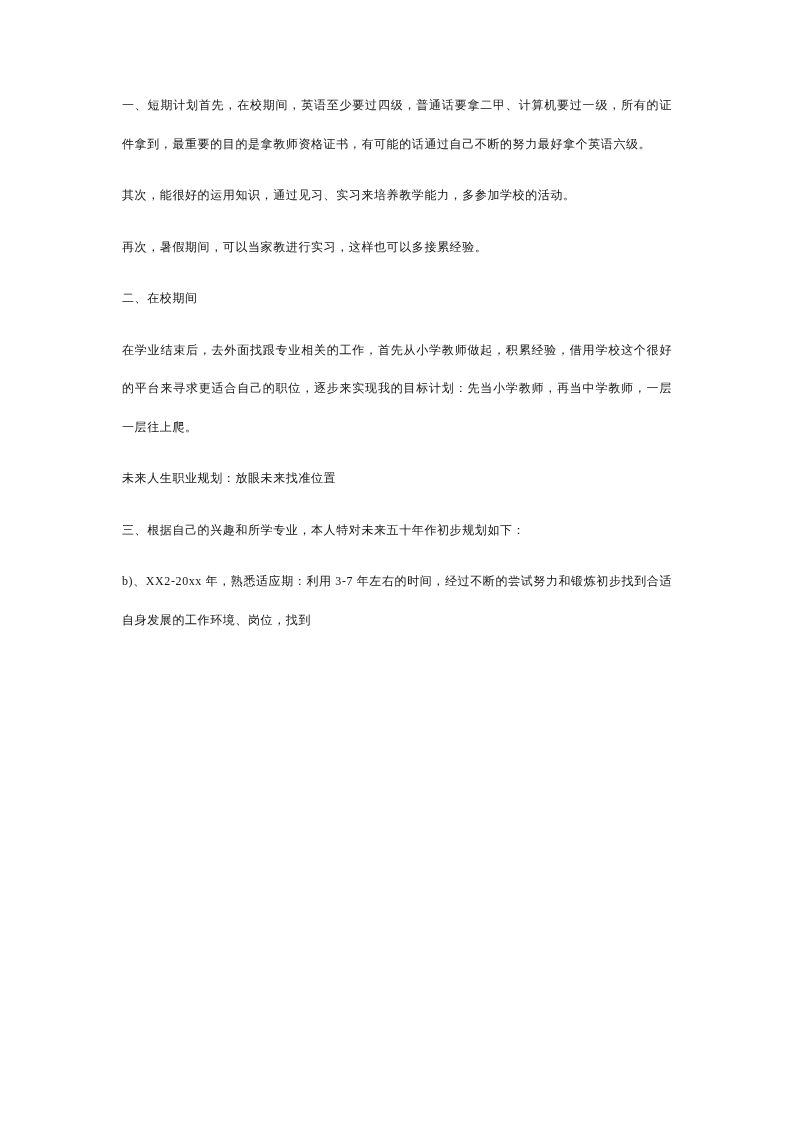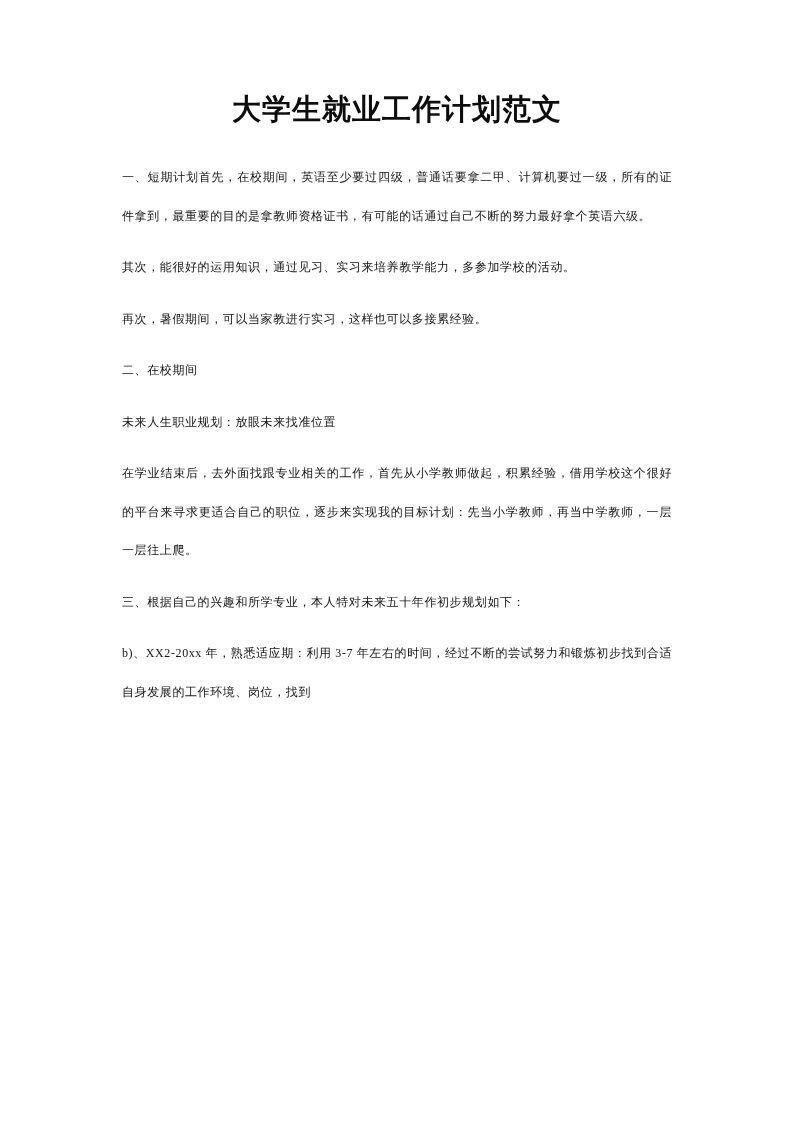--- a/index.html
+++ b/index.html
@@ -34,24 +34,23 @@
     text-align: justify;
     margin: 0 0 13px 0;
     letter-spacing: 0.6px;
     word-break: break-all;
   }
 </style>
 </head>
 <body>
 
 <div class="page">
-  <h1 class="doc-title">大学生就业工作计划范文</h1>
   <div class="doc-body">
     <p>一、短期计划首先，在校期间，英语至少要过四级，普通话要拿二甲、计算机要过一级，所有的证件拿到，最重要的目的是拿教师资格证书，有可能的话通过自己不断的努力最好拿个英语六级。</p>
     <p>其次，能很好的运用知识，通过见习、实习来培养教学能力，多参加学校的活动。</p>
     <p>再次，暑假期间，可以当家教进行实习，这样也可以多接累经验。</p>
     <p>二、在校期间</p>
+    <p>在学业结束后，去外面找跟专业相关的工作，首先从小学教师做起，积累经验，借用学校这个很好的平台来寻求更适合自己的职位，逐步来实现我的目标计划：先当小学教师，再当中学教师，一层一层往上爬。</p>
     <p>未来人生职业规划：放眼未来找准位置</p>
-    <p>在学业结束后，去外面找跟专业相关的工作，首先从小学教师做起，积累经验，借用学校这个很好的平台来寻求更适合自己的职位，逐步来实现我的目标计划：先当小学教师，再当中学教师，一层一层往上爬。</p>
     <p>三、根据自己的兴趣和所学专业，本人特对未来五十年作初步规划如下：</p>
     <p>b)、XX2-20xx 年，熟悉适应期：利用 3-7 年左右的时间，经过不断的尝试努力和锻炼初步找到合适自身发展的工作环境、岗位，找到</p>
   </div>
 </div>
 
 </body></html>

